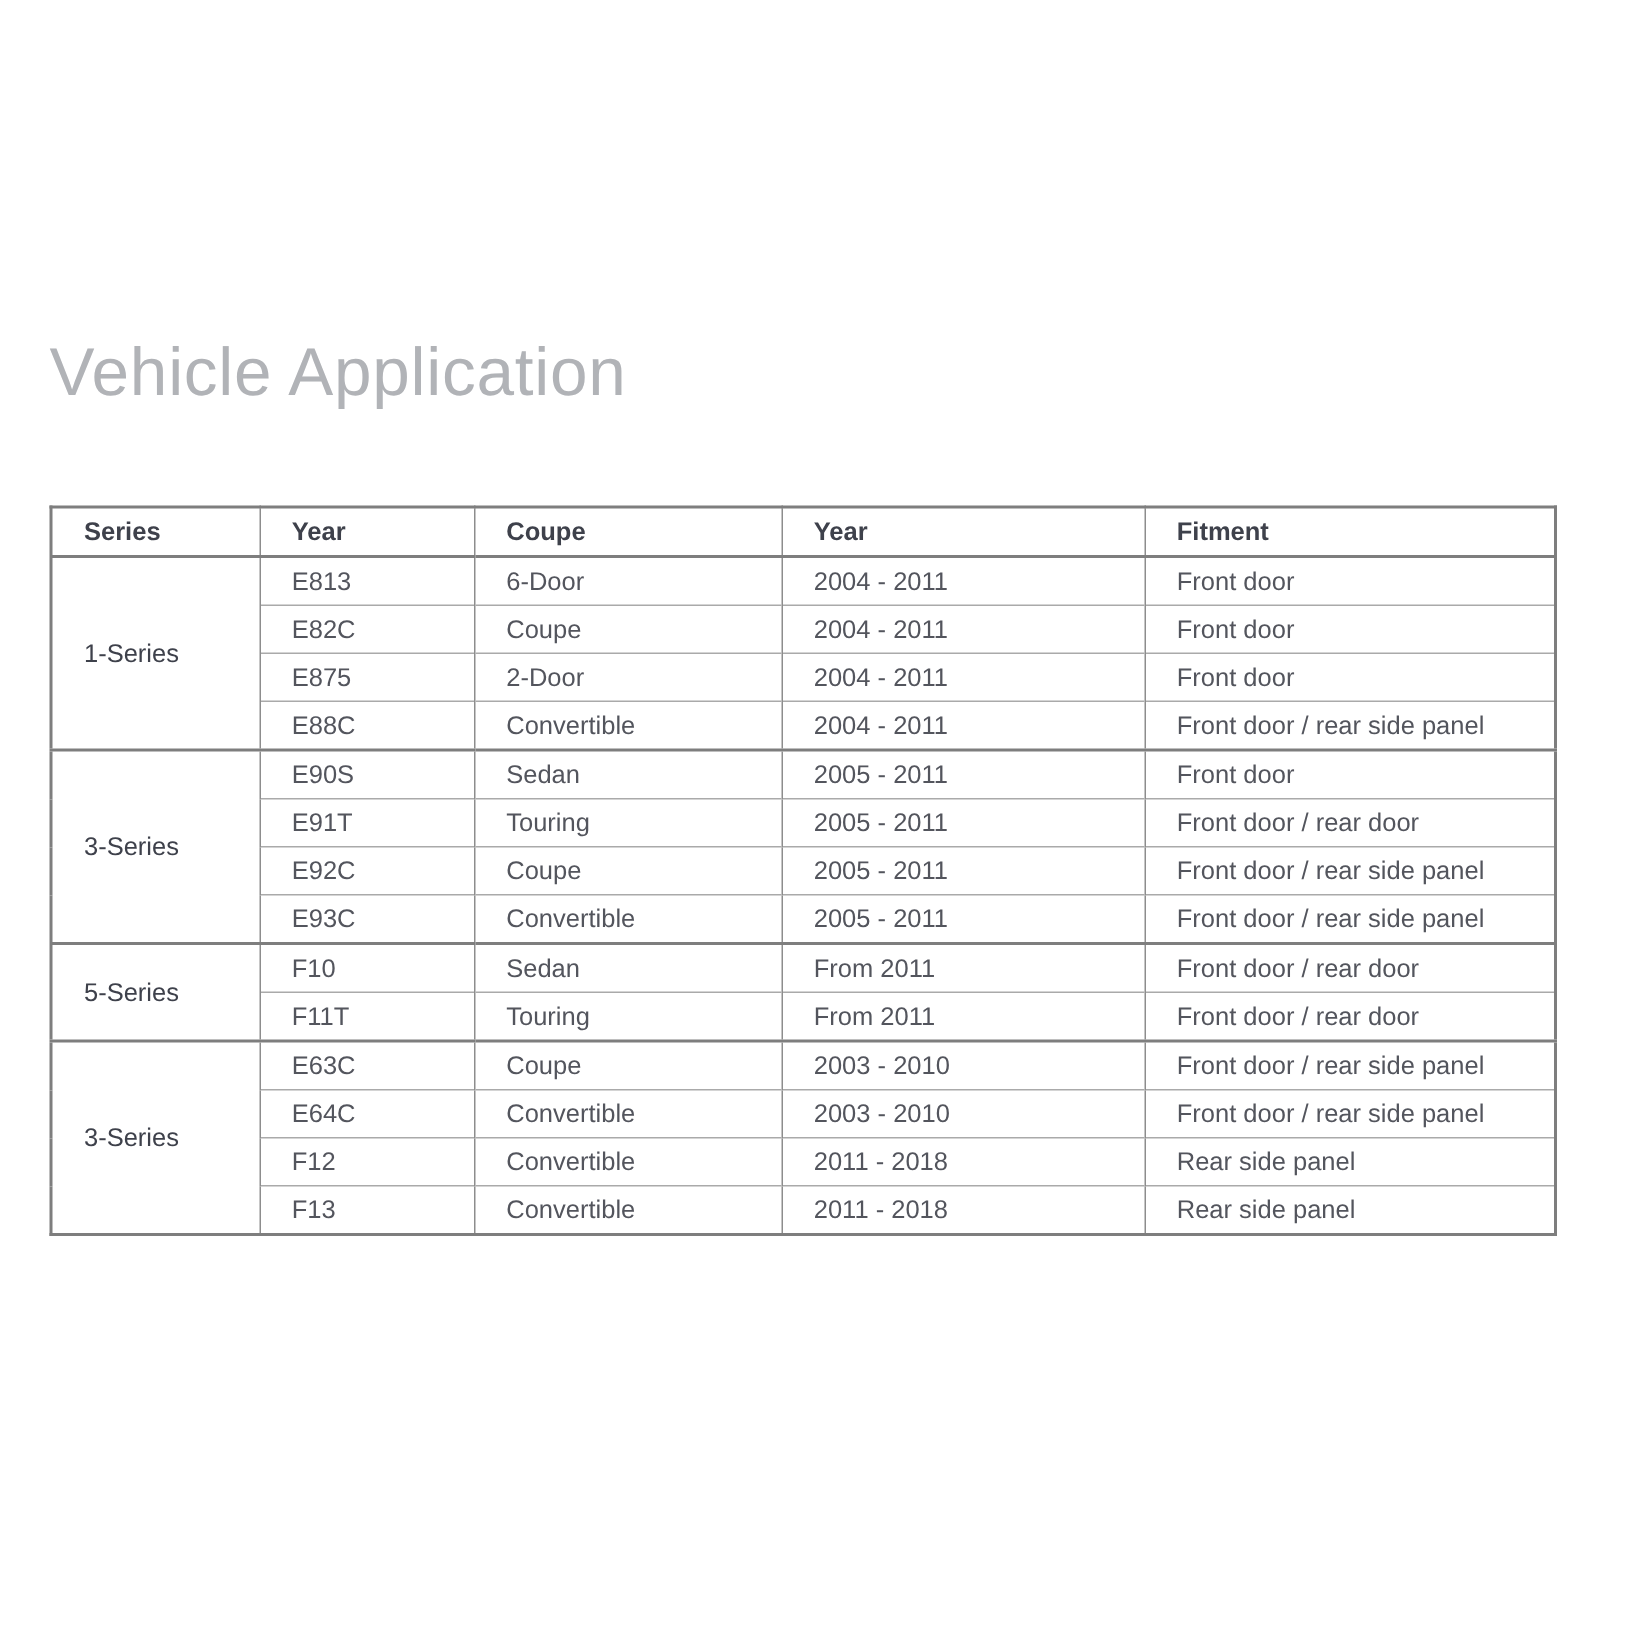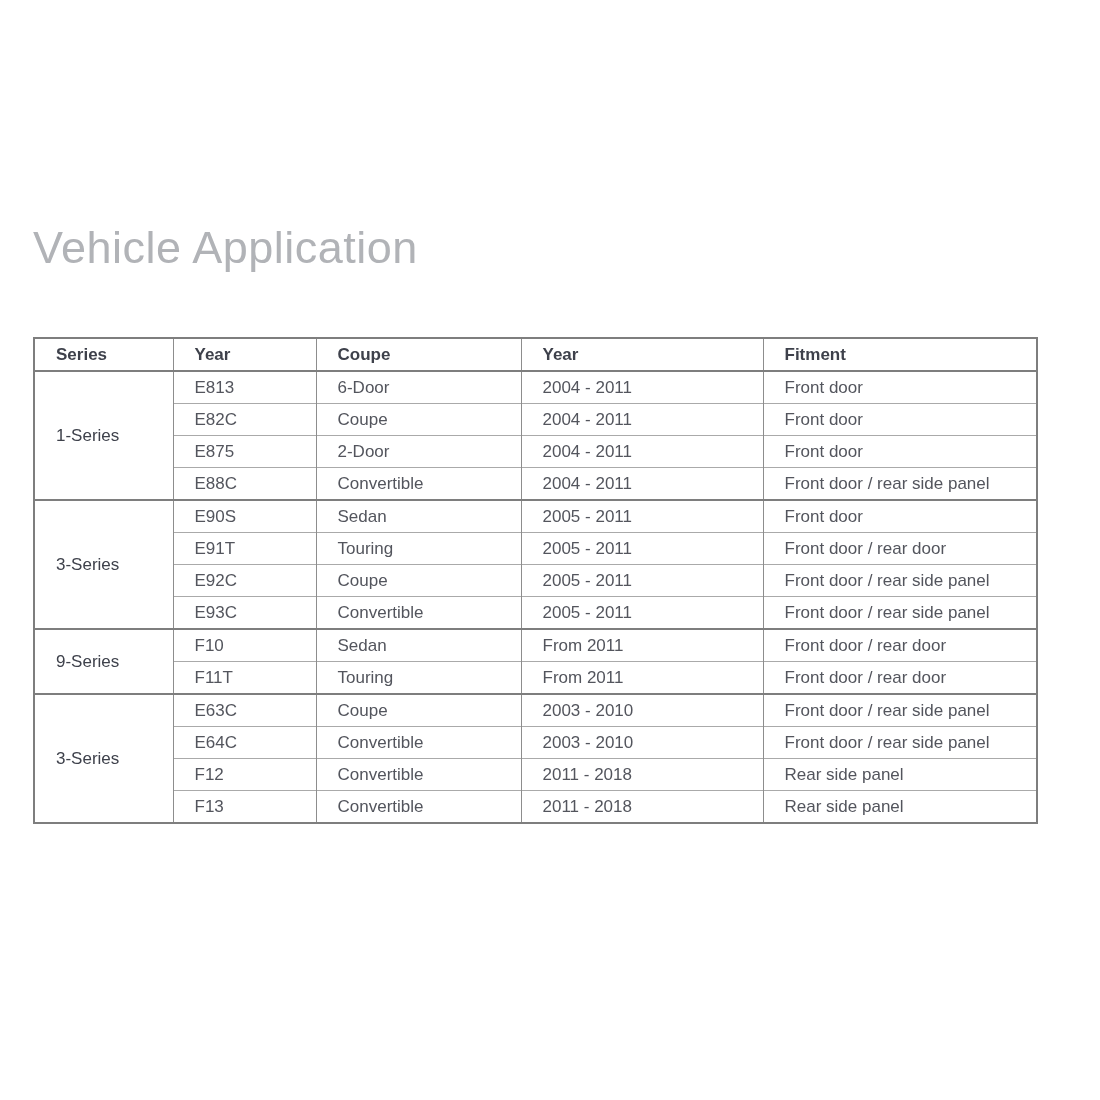--- a/index.html
+++ b/index.html
@@ -133,21 +133,21 @@
           <td>2005 - 2011</td>
           <td>Front door / rear side panel</td>
         </tr>
         <tr class="inner-row">
           <td>E93C</td>
           <td>Convertible</td>
           <td>2005 - 2011</td>
           <td>Front door / rear side panel</td>
         </tr>
         <tr class="group-start">
-          <td class="series-cell" rowspan="2">9-Series</td>
+          <td class="series-cell" rowspan="2">5-Series</td>
           <td>F10</td>
           <td>Sedan</td>
           <td>From 2011</td>
           <td>Front door / rear door</td>
         </tr>
         <tr class="inner-row">
           <td>F11T</td>
           <td>Touring</td>
           <td>From 2011</td>
           <td>Front door / rear door</td>

